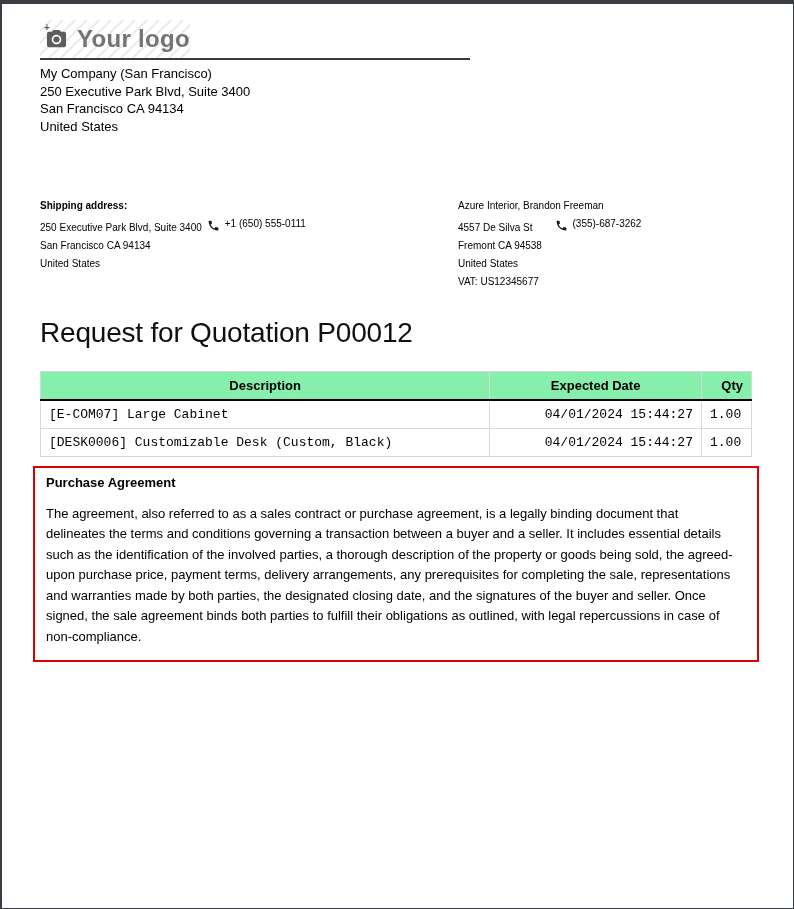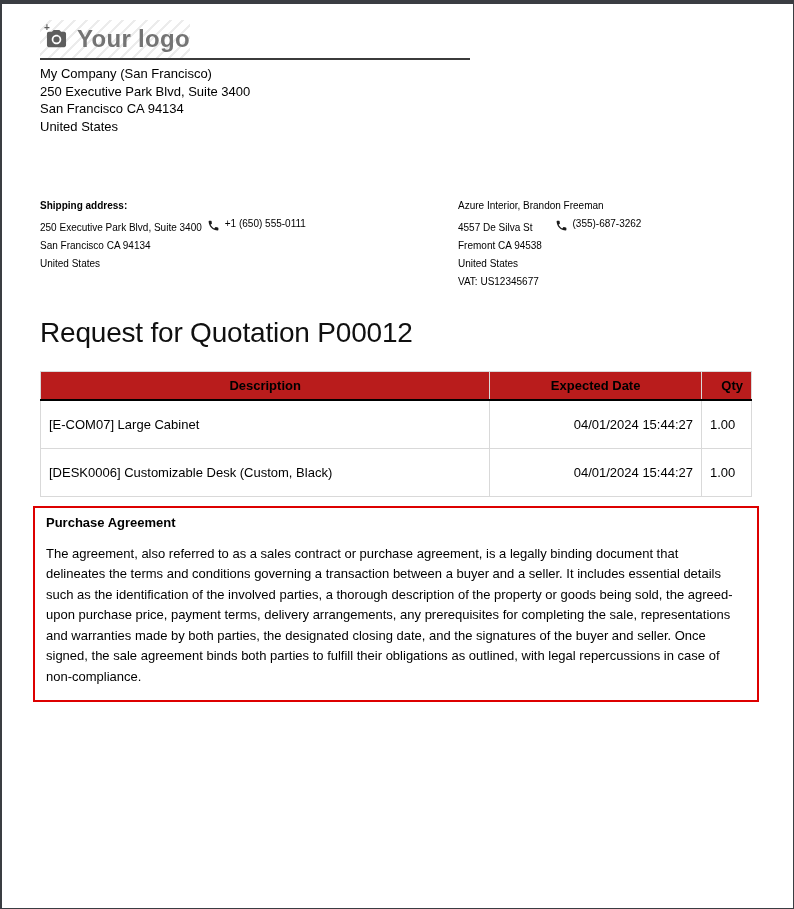--- a/index.html
+++ b/index.html
@@ -65,25 +65,26 @@
     margin-top: 22px;
     width: 712px;
     border-collapse: collapse;
     font-size: 13px;
   }
   table.lines th {
     font-weight: bold;
     border: 1px solid #d9d9d9;
     border-bottom: 2px solid #000;
     padding: 6px 8px;
-    background: #b91c1c;
+    background: #86efac;
   }
   table.lines td {
     border: 1px solid #d9d9d9;
-    padding: 16px 8px;
+    padding: 6px 8px;
+    font-family: Liberation Mono, monospace;
   }
   .col-desc   { width: 450px; text-align: center; }
   .col-date   { width: 212px; text-align: center; }
   .col-qty    { width: 50px;  text-align: right; }
   td.cell-desc { text-align: left; }
   td.cell-date { text-align: right; }
   td.cell-qty  { }
 
   
   .agreement-box {

